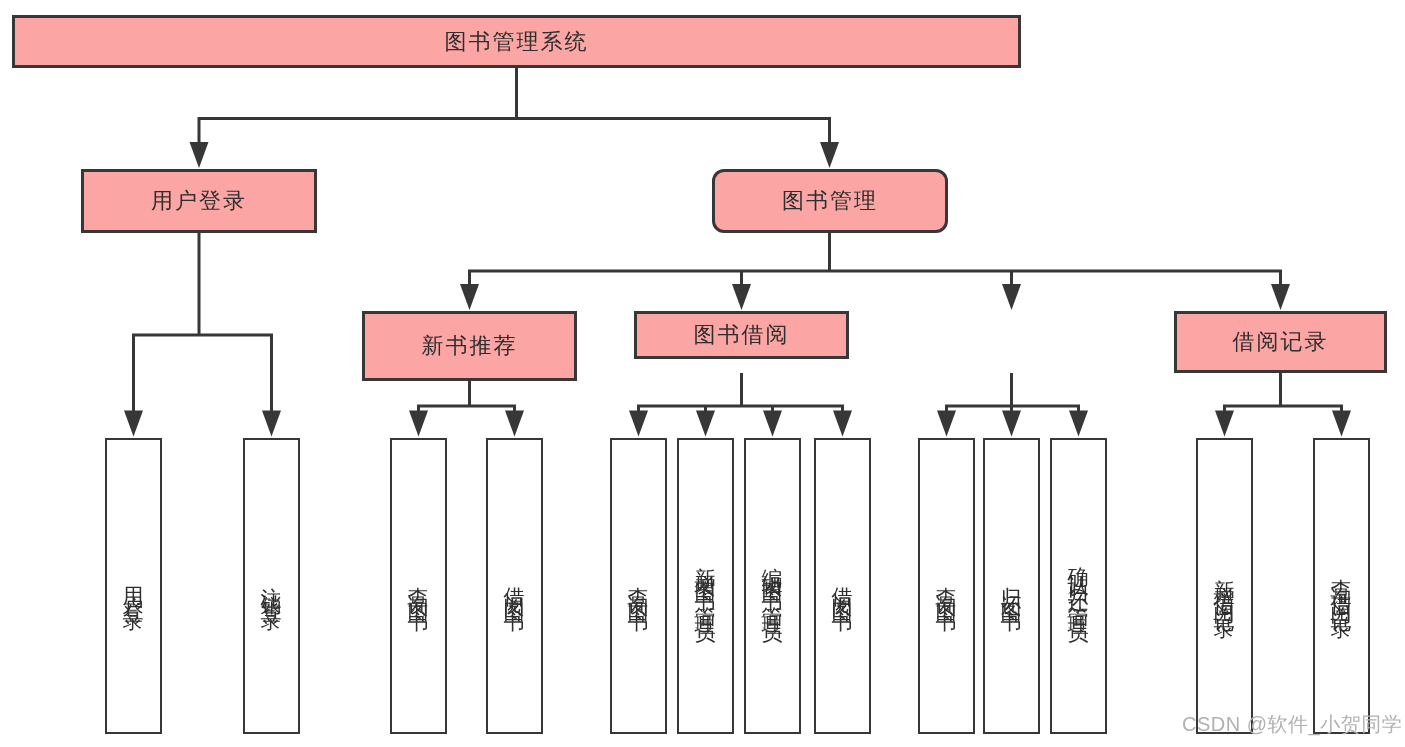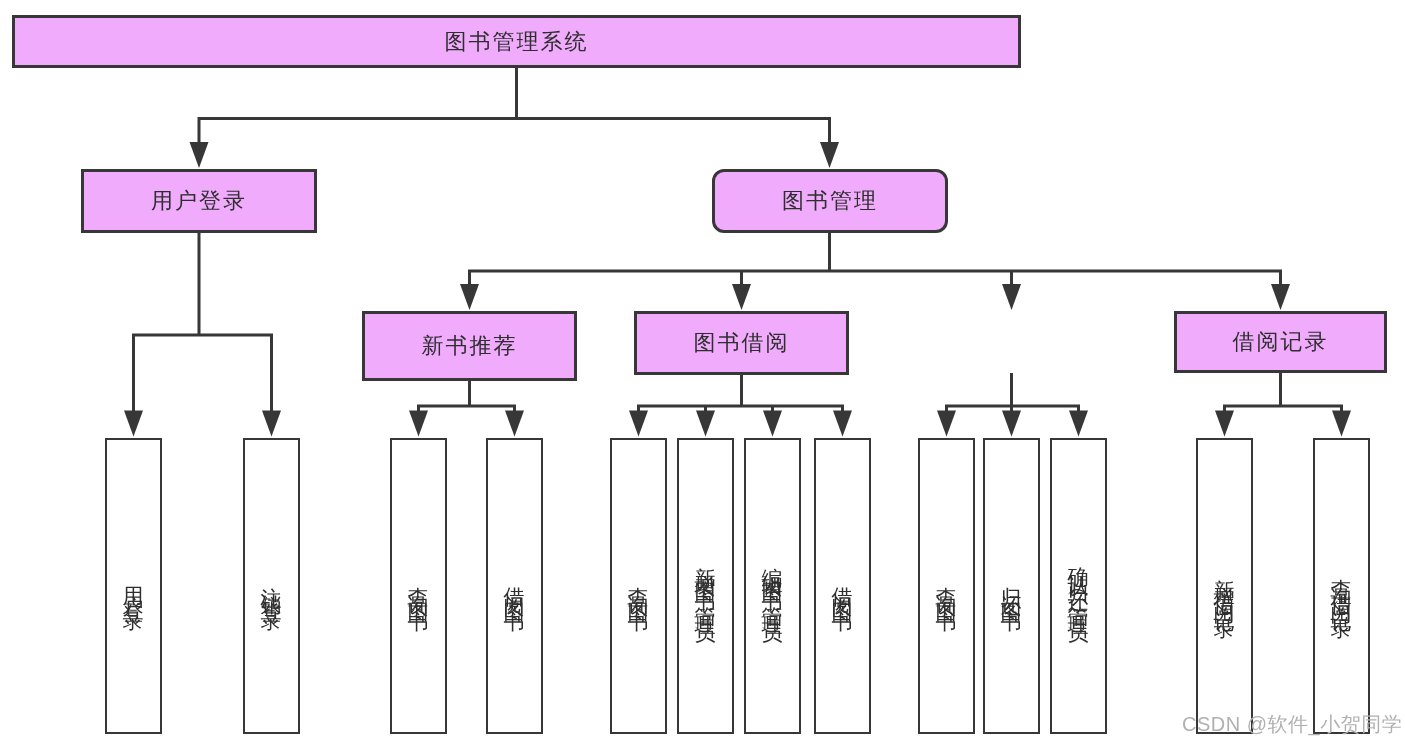--- a/index.html
+++ b/index.html
@@ -14,21 +14,21 @@
     width:1405px;height:747px;
     background:var(--bg);
     overflow:hidden;
     font-family:"Liberation Sans", sans-serif;
   }
   #connectors{position:absolute;left:0;top:0;width:1405px;height:747px;}
   .cline{stroke:var(--line);stroke-width:3;fill:none;}
   .cfill{fill:var(--line);stroke:none;}
   .hbox{
     position:absolute;box-sizing:border-box;
-    border:3px solid var(--line);background:#f0abfc;
+    border:3px solid var(--line);background:#fca5a5;
     display:flex;align-items:center;justify-content:center;
     font-size:22px;letter-spacing:2px;color:var(--text);
     white-space:nowrap;
   }
   .vbox{
     position:absolute;box-sizing:border-box;
     top:438px;height:296px;width:57px;
     border:2.5px solid var(--line);background:#fff;
     display:flex;align-items:center;justify-content:center;
     color:var(--text);
@@ -86,21 +86,21 @@
     <polygon class="cfill" points="1215,410.5 1234,410.5 1224.5,436.5"></polygon>
     <polygon class="cfill" points="1332,410.5 1351,410.5 1341.5,436.5"></polygon>
   </svg>
 
   <div class="hbox" style="left:12px;top:15px;width:1009px;height:53px;">图书管理系统</div>
 
   <div class="hbox" style="left:81px;top:169px;width:236px;height:64px;">用户登录</div>
   <div class="hbox" style="left:712px;top:169px;width:236px;height:64px;border-radius:12px;">图书管理</div>
 
   <div class="hbox" style="left:362px;top:311px;width:215px;height:70px;">新书推荐</div>
-  <div class="hbox" style="left:634px;top:311px;width:215px;height:64px;">图书借阅</div>
+  <div class="hbox" style="left:634px;top:311px;width:215px;height:48px;">图书借阅</div>
   <div class="hbox" style="left:1174px;top:311px;width:213px;height:62px;">借阅记录</div>
 
   <div class="vbox" style="left:105px;">
     <span>用户登录</span>
   </div>
   <div class="vbox" style="left:243px;">
     <span>注销登录</span>
   </div>
 
   <div class="vbox" style="left:390px;">

